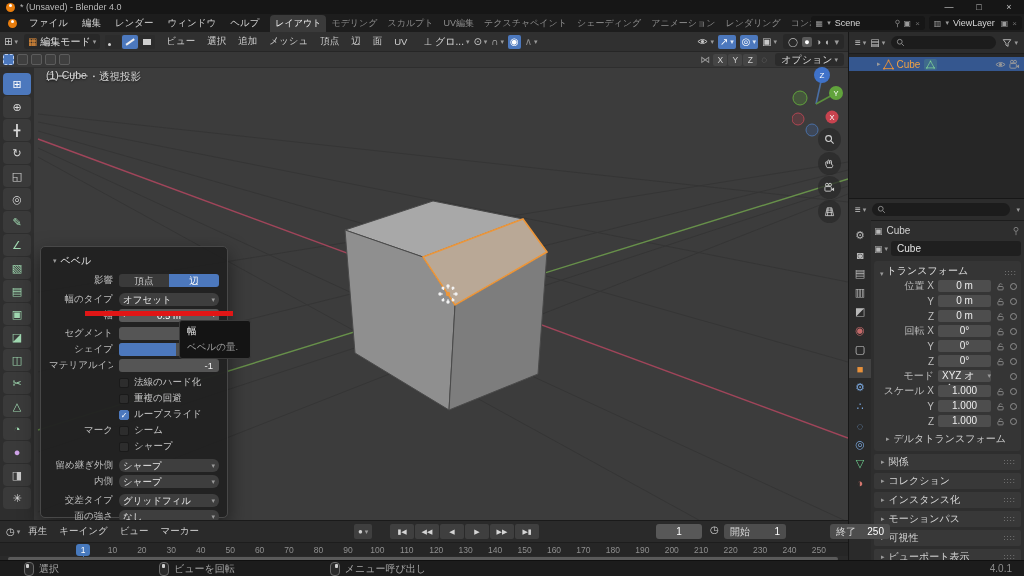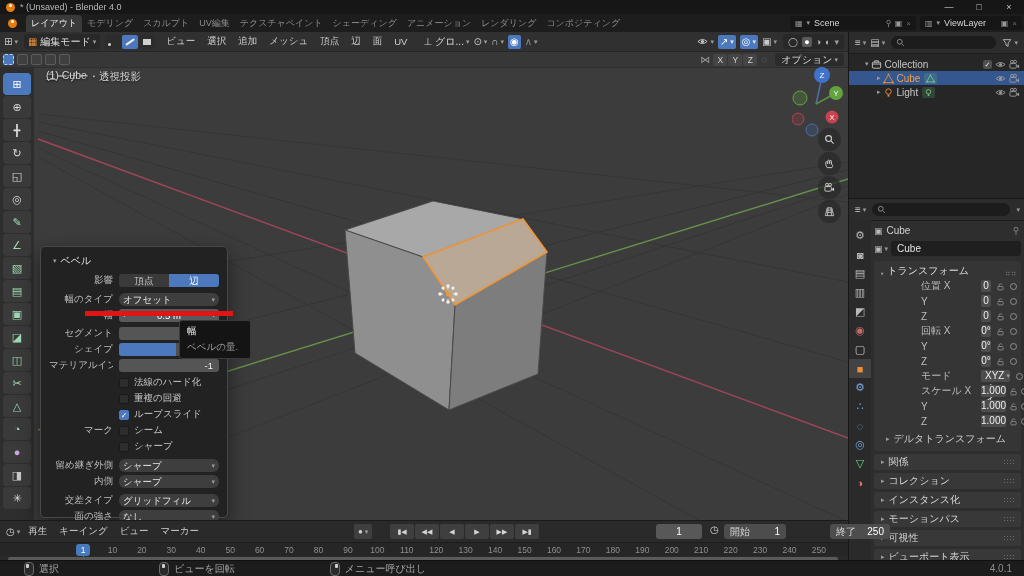--- a/index.html
+++ b/index.html
@@ -93,23 +93,23 @@
   .props{position:absolute;top:198px;left:848px;width:176px;height:362px;background:#2e2e2e;border-left:1px solid #171717;border-top:1px solid #171717;box-sizing:border-box;}
   .phead{height:21px;background:#2c2c2c;display:flex;align-items:center;padding:0 4px;border-bottom:1px solid #1d1d1d;}
   .ptabs{position:absolute;left:0;top:21px;width:22px;bottom:0;background:#2a2a2a;padding-top:6px;}
   .ptab{width:22px;height:19px;display:flex;align-items:center;justify-content:center;font-size:11px;}
   .ptab.active{background:#424242;}
   .pcontent{position:absolute;left:22px;top:21px;right:0;bottom:0;padding:2px 3px;box-sizing:border-box;}
   .bcrow{display:flex;align-items:center;height:17px;color:#d0d0d0;}
   .namerow{display:flex;align-items:center;height:19px;}
   .namefield{flex:1;height:15px;background:#1f1f1f;border-radius:3px;color:#e3e3e3;line-height:15px;padding:0 6px;margin-left:3px;}
   .tpanel{background:#353535;border-radius:3px;margin-top:3px;padding:2px 4px 5px;}
-  .tphead{display:flex;align-items:flex-end;height:15px;color:#dedede;font-size:10px;font-family:Liberation Mono, monospace;}
+  .tphead{display:flex;align-items:flex-end;height:15px;color:#dedede;font-size:10px;}
   .trow{display:flex;align-items:center;height:14px;margin-top:1px;}
-  .trow .lb{width:56px;color:#bdbdbd;margin-right:4px;flex:none;white-space:nowrap;margin-left:43px;}
+  .trow .lb{width:56px;text-align:right;color:#bdbdbd;margin-right:4px;flex:none;white-space:nowrap;}
   .tfield{flex:1;height:12px;line-height:12px;background:#4d4d4d;border-radius:2px;color:#ededed;text-align:center;}
   .tlock{width:13px;display:flex;justify-content:center;color:#9a9a9a;margin-left:3px;}
   .tdot{width:5px;height:5px;border:1px solid #8f8f8f;border-radius:50%;margin-left:3px;flex:none;}
   .pbar{height:16px;background:#383838;border-radius:2px;margin-top:3px;display:flex;align-items:center;padding:0 5px;color:#d5d5d5;}
   .grip{margin-left:auto;color:#7a7a7a;font-size:8px;letter-spacing:1px;}
   
   .timeline{position:absolute;top:520px;left:0;width:848px;height:40px;background:#2a2a2a;border-top:1px solid #1a1a1a;box-sizing:border-box;}
   .tlhead{height:21px;display:flex;align-items:center;position:relative;}
   .tlhead .menu-item{padding:0 6px;font-family:Liberation Serif, serif;}
   .transport{position:absolute;left:390px;display:flex;gap:1px;}
@@ -194,20 +194,28 @@
     <span>* (Unsaved) - Blender 4.0</span>
     <span class="winbtns">
       <span class="winbtn">—</span>
       <span class="winbtn">□</span>
       <span class="winbtn">×</span>
     </span>
   </div>
 
   <div class="topbar">
     <span class="blogo" style="margin-left:8px"></span>
+    <div class="flex">
+
+    <span class="menu-item">ファイル</span>
+        <span class="menu-item">編集</span>
+        <span class="menu-item">レンダー</span>
+        <span class="menu-item">ウィンドウ</span>
+        <span class="menu-item">ヘルプ</span>
+      </div>
     <div class="ws-tabs">
 
     <span class="ws-tab active">レイアウト</span>
         <span class="ws-tab">モデリング</span>
         <span class="ws-tab">スカルプト</span>
         <span class="ws-tab">UV編集</span>
         <span class="ws-tab">テクスチャペイント</span>
         <span class="ws-tab">シェーディング</span>
         <span class="ws-tab">アニメーション</span>
         <span class="ws-tab">レンダリング</span>
@@ -628,65 +636,29 @@
           </svg>
       </div>
       <span class="hicon">
         <svg class="ic" style="width:10px;height:10px">
             <use href="#i-funnel"></use>
           </svg>
         <span class="chev">▾</span>
       </span>
     </div>
     <div style="padding-top:3px">
-      <div class="orow" style="padding-left:14px">
-        <span class="chev">▾</span>
-        <svg class="ic" style="color:#c8c8c8;margin-left:2px">
-            <use href="#i-coll"></use>
-          </svg>
-        <span class="lbl">Collection</span>
-        <span class="right">
-          <span class="ocheck">✓</span>
-          <svg class="ic">
-              <use href="#i-eye"></use>
-            </svg>
-          <svg class="ic">
-              <use href="#i-cam"></use>
-            </svg>
-        </span>
-      </div>
       <div class="orow sel" style="padding-left:26px">
         <span class="chev">▸</span>
         <svg class="ic" style="color:#e8913a;margin-left:2px">
             <use href="#i-mesh"></use>
           </svg>
         <span class="lbl">Cube</span>
         <span class="datachip">
             <svg class="ic" style="width:9px;height:9px">
               <use href="#i-mesh"></use>
-            </svg>
-          </span>
-        <span class="right">
-          <svg class="ic">
-              <use href="#i-eye"></use>
-            </svg>
-          <svg class="ic">
-              <use href="#i-cam"></use>
-            </svg>
-        </span>
-      </div>
-      <div class="orow" style="padding-left:26px">
-        <span class="chev">▸</span>
-        <svg class="ic" style="color:#e8913a;margin-left:2px">
-            <use href="#i-light"></use>
-          </svg>
-        <span class="lbl">Light</span>
-        <span class="datachip">
-            <svg class="ic" style="width:9px;height:9px">
-              <use href="#i-light"></use>
             </svg>
           </span>
         <span class="right">
           <svg class="ic">
               <use href="#i-eye"></use>
             </svg>
           <svg class="ic">
               <use href="#i-cam"></use>
             </svg>
         </span>

